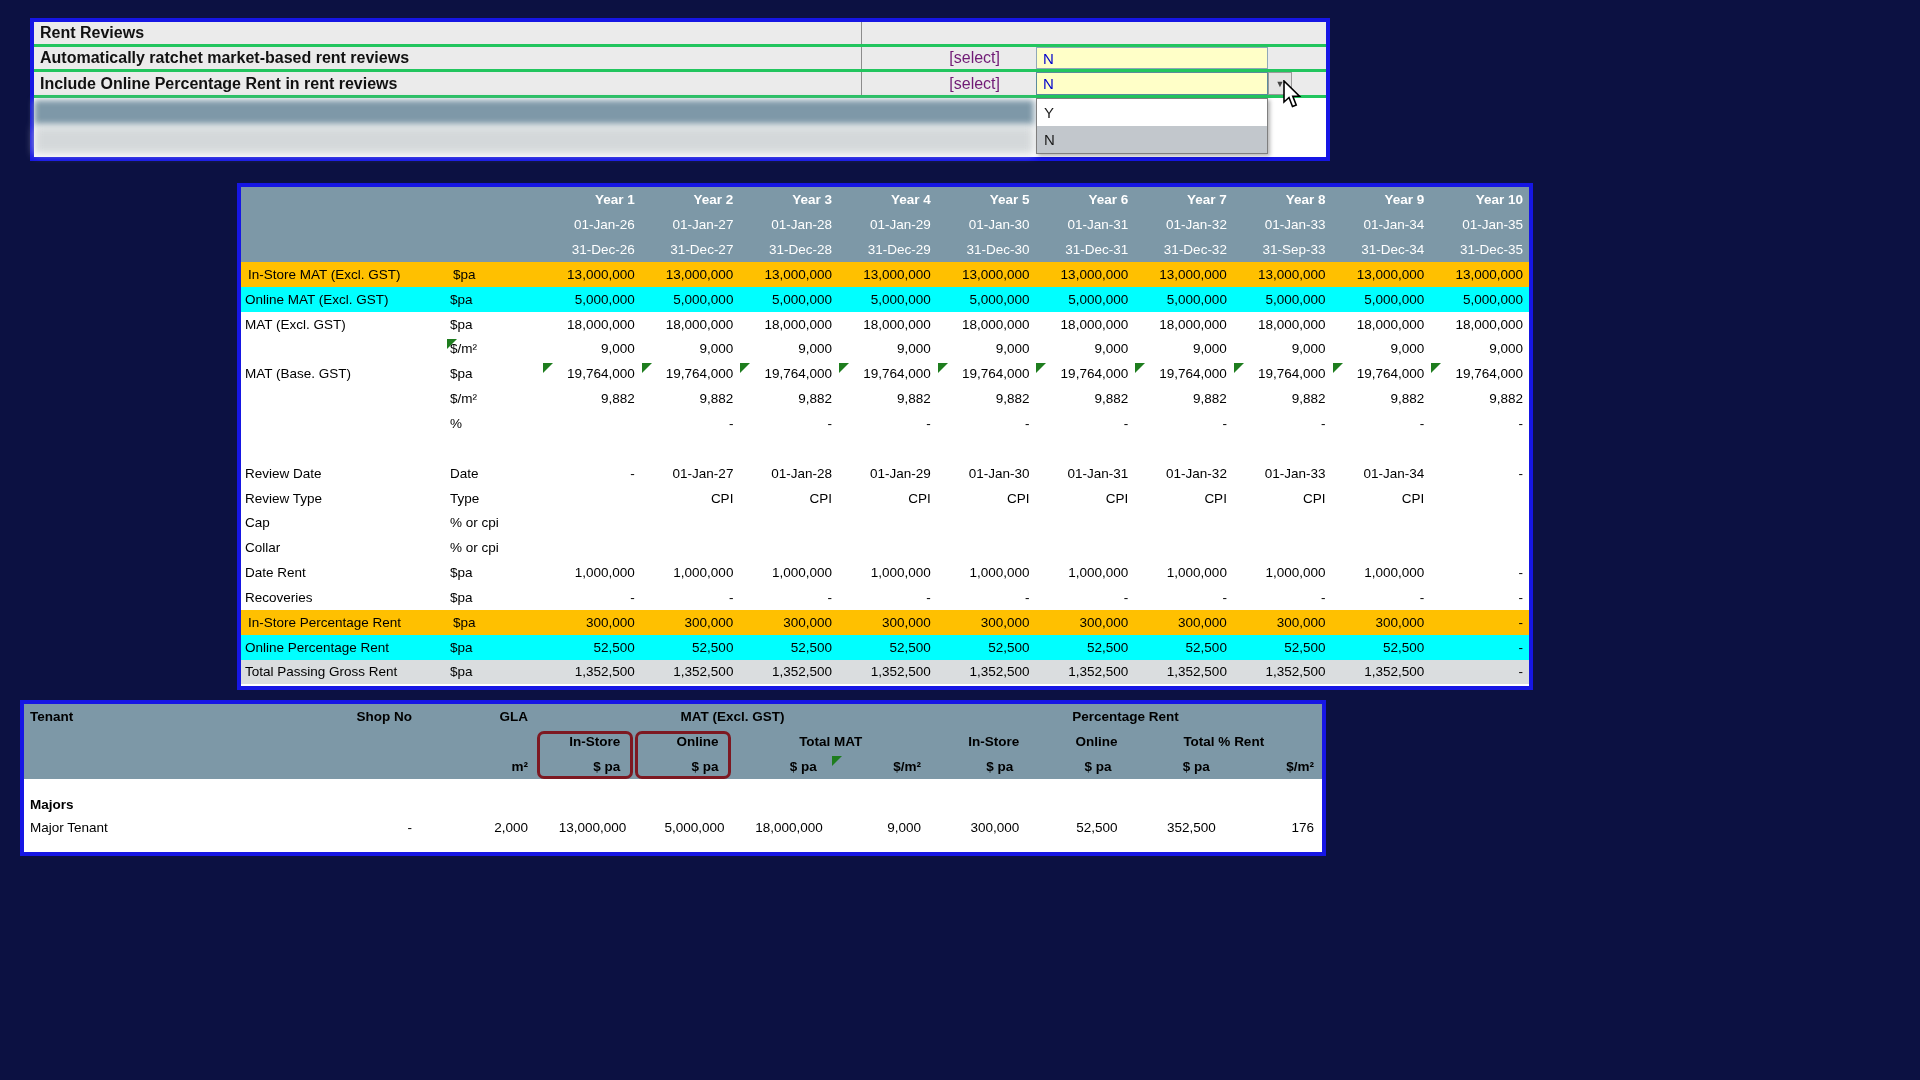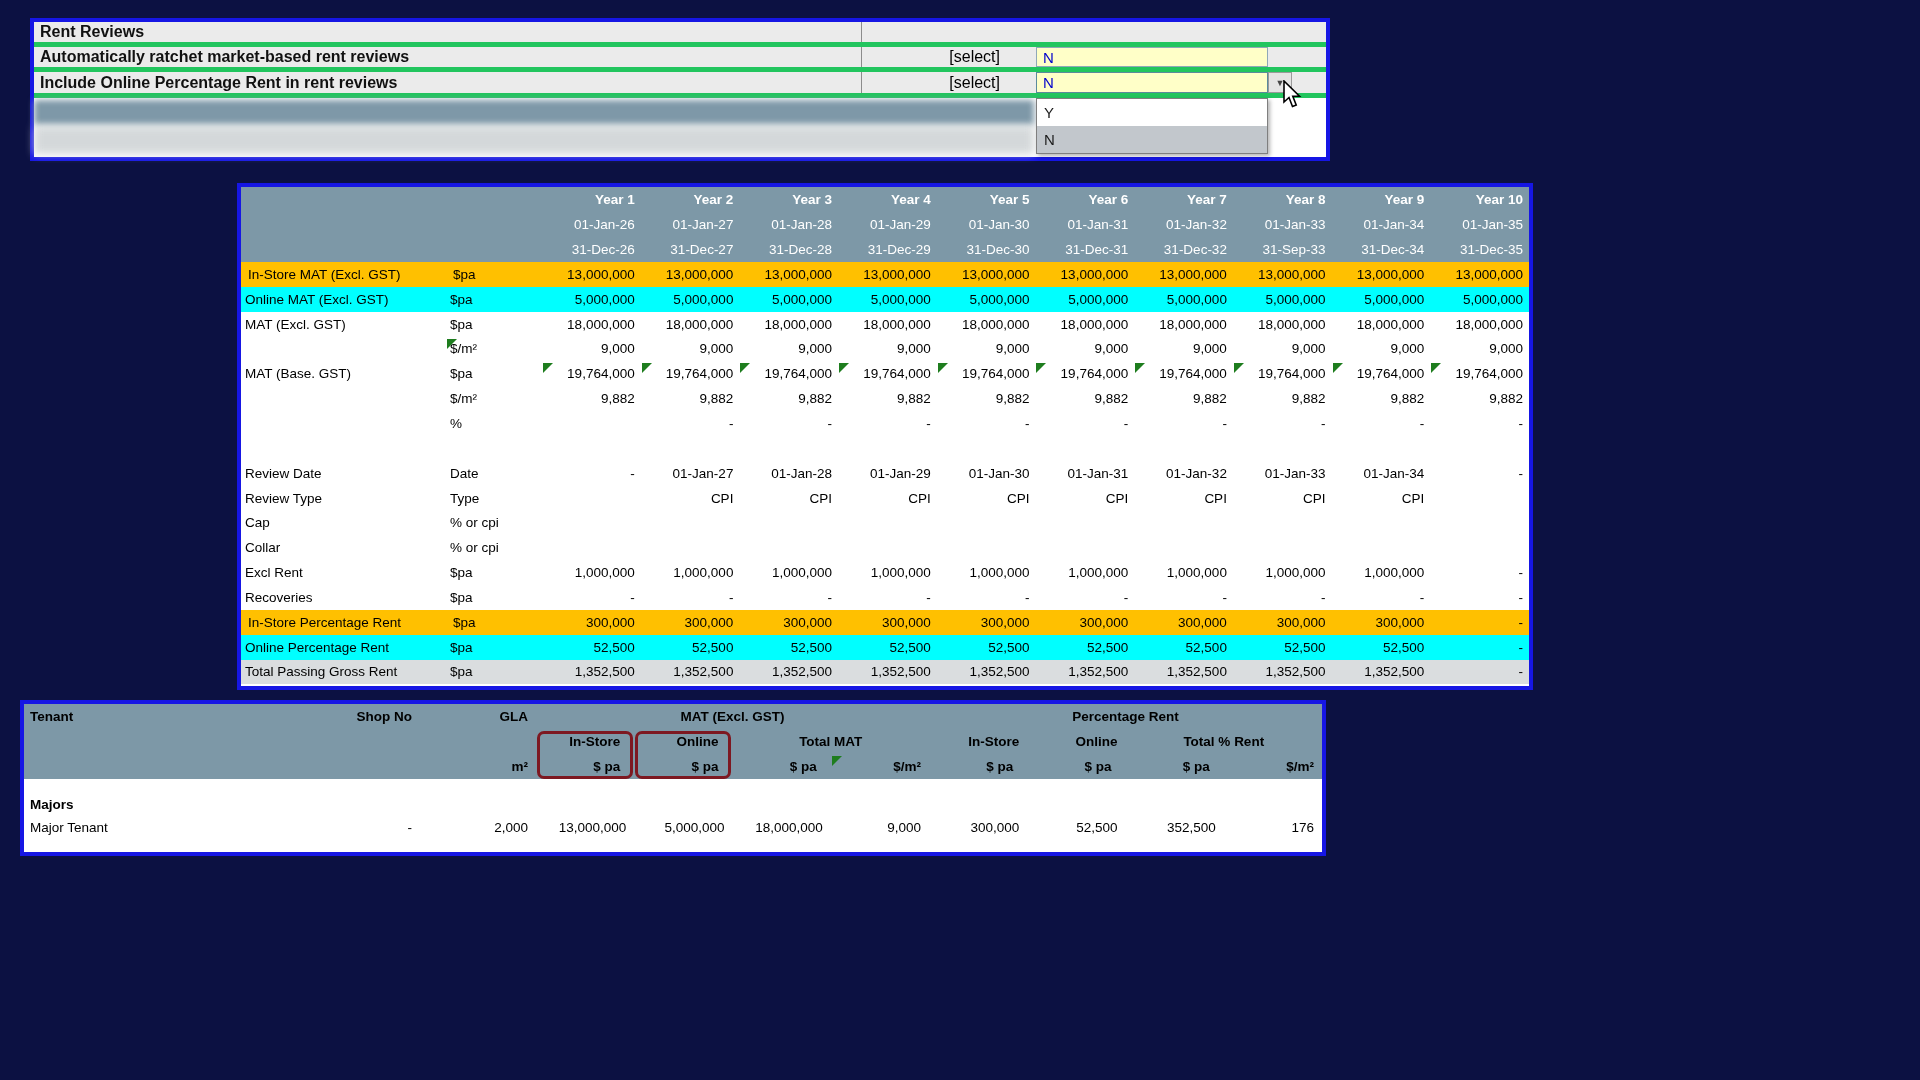--- a/index.html
+++ b/index.html
@@ -7,28 +7,28 @@
   body {
     background:#0C1142;
     font-family:"Liberation Sans", sans-serif;
     position:relative;
     overflow:hidden;
   }
   .panel { position:absolute; background:#fff; border:4px solid #1616E4; }
 
   
   .p1 { left:30px; top:18px; width:1300px; height:143px; }
-  .p1-row { position:absolute; left:0; width:100%; background:#EBEBEB; border-bottom:5px solid #22c55e; }
+  .p1-row { position:absolute; left:0; width:100%; background:#EBEBEB; border-bottom:3px solid #22c55e; }
   .p1-row.r0 { top:0; height:25px; }
   .p1-row.r1 { top:25px; height:25px; }
   .p1-row.r2 { top:50px; height:26px; }
   .p1-label { position:absolute; left:0; top:0; bottom:0; width:828px; border-right:1px solid #8C8C8C;
               display:flex; align-items:center; padding-left:6px; font-size:16px; font-weight:bold; color:#111; }
   .p1-select { position:absolute; left:828px; top:0; bottom:0; width:178px; display:flex; align-items:center;
-               justify-content:flex-end; padding-right:40px; font-size:16px; color:#000000; }
+               justify-content:flex-end; padding-right:40px; font-size:16px; color:#701a75; }
   .p1-value { position:absolute; left:1002px; top:0; bottom:0; width:232px; background:#FFFFC8;
               border:1px solid #8FA8B8; color:#0000CC; font-size:15px; display:flex; align-items:center; padding-left:6px; }
   .p1-value.active { border:1px solid #5B8A9C; }
   .p1-ddbtn { position:absolute; left:1234px; top:0; bottom:0; width:24px; background:#E4E4E4;
               border:1px solid #9A9A9A; display:flex; align-items:center; justify-content:center; }
   .p1-ddbtn span { font-size:9px; color:#444; }
   .p1-blur-a { position:absolute; left:0; top:78px; width:1000px; height:25px; background:#7E98A8; filter:blur(3px); z-index:1; }
   .p1-blur-b { position:absolute; left:0; top:104px; width:1000px; height:28px; background:#CDD2D4; opacity:.85; filter:blur(4px); z-index:1; }
   .p1-dropdown { position:absolute; left:1002px; top:76px; width:232px; background:#fff;
                  border:1px solid #7F7F7F; box-shadow:2px 2px 4px rgba(0,0,0,.3); z-index:5; }
@@ -278,21 +278,21 @@
         <div class="f-cell"></div>
         <div class="f-cell"></div>
         <div class="f-cell"></div>
         <div class="f-cell"></div>
         <div class="f-cell"></div>
         <div class="f-cell"></div>
         <div class="f-cell"></div>
         <div class="f-cell"></div>
         <div class="f-cell"></div>
         <div class="f-cell"></div>
-        <div class="f-cell f-label">Excl Rent</div>
+        <div class="f-cell f-label">Date Rent</div>
         <div class="f-cell f-unit">$pa</div>
         <div class="f-cell">1,000,000</div>
         <div class="f-cell">1,000,000</div>
         <div class="f-cell">1,000,000</div>
         <div class="f-cell">1,000,000</div>
         <div class="f-cell">1,000,000</div>
         <div class="f-cell">1,000,000</div>
         <div class="f-cell">1,000,000</div>
         <div class="f-cell">1,000,000</div>
         <div class="f-cell">1,000,000</div>

